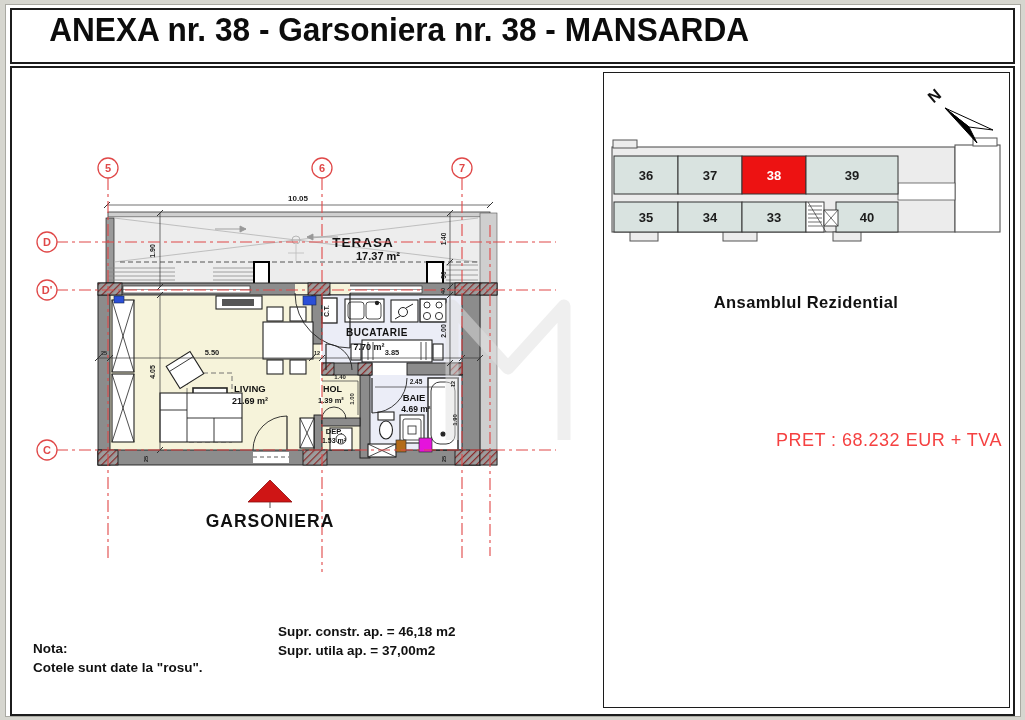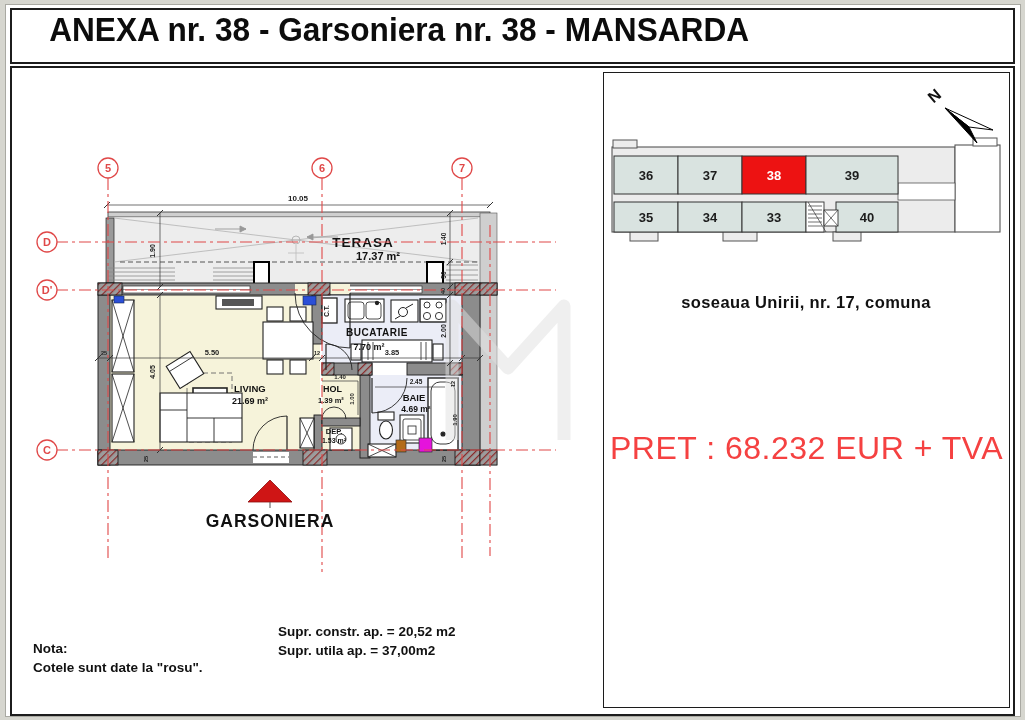--- a/index.html
+++ b/index.html
@@ -16,22 +16,22 @@
     font-size:34px;font-weight:bold;white-space:nowrap;padding-left:40px;
     transform:scaleX(.93);transform-origin:left center;letter-spacing:0;color:#0c0c0c;
   }
   .mainbox{position:absolute;left:10px;top:66px;width:1001px;height:646px;border:2px solid #1c1c1c;background:#fff;z-index:1;}
   .rightbox{position:absolute;left:603px;top:72px;width:405px;height:634px;border:1px solid #1c1c1c;background:#fff;z-index:2;}
   .addr{
     position:absolute;left:610px;top:292px;width:392px;text-align:center;
     font-weight:bold;font-size:16.5px;line-height:21.5px;letter-spacing:.4px;z-index:4;
   }
   .price{
-    position:absolute;left:610px;top:430px;width:392px;text-align:left;
-    font-size:32px;letter-spacing:.5px;color:#f54141;z-index:4;white-space:nowrap;
+    position:absolute;left:610px;top:430px;width:392px;text-align:right;
+    font-size:18px;letter-spacing:.5px;color:#f54141;z-index:4;white-space:nowrap;
   }
   .nota{position:absolute;left:33px;top:639px;font-weight:bold;font-size:13.5px;line-height:19px;z-index:4;}
   .surfaces{position:absolute;left:278px;top:623px;font-weight:bold;font-size:13.5px;line-height:18.5px;z-index:4;}
   svg.plan{position:absolute;left:0;top:0;z-index:3;pointer-events:none;}
   svg text{font-family:"Liberation Sans",sans-serif;fill:#111;}
   .roomname{font-weight:bold;}
   .dimt{font-weight:bold;fill:#222;}
   .redlbl{font-weight:bold;fill:#e04848;}
   .unitnum{font-weight:bold;font-size:13px;fill:#1c1c1c;}
 </style>
@@ -342,26 +342,26 @@
     </g>
     <g>
       <text x="938" y="100" font-size="16" font-weight="bold" transform="rotate(-40 938 100)" text-anchor="middle">N</text>
       <polygon points="945,108 993,130 969,127" fill="#fff" stroke="#000" stroke-width="1"></polygon>
       <polygon points="945,108 969,127 977,143" fill="#000" stroke="#000" stroke-width="1"></polygon>
     </g>
   </g>
 </svg>
 
 <div class="addr">
-  <div>soseaua Unirii, nr. 17, comuna</div>
+  <div>Ansamblul Rezidential</div>
 </div>
 
 <div class="price">PRET : 68.232 EUR + TVA</div>
 
 <div class="nota">
   <div>Nota:</div>
   <div>Cotele sunt date la "rosu".</div>
 </div>
 
 <div class="surfaces">
-  <div>Supr. constr. ap. = 20,52 m2</div>
+  <div>Supr. constr. ap. = 46,18 m2</div>
   <div>Supr. utila ap. = 37,00m2</div>
 </div>
 
 </body></html>

